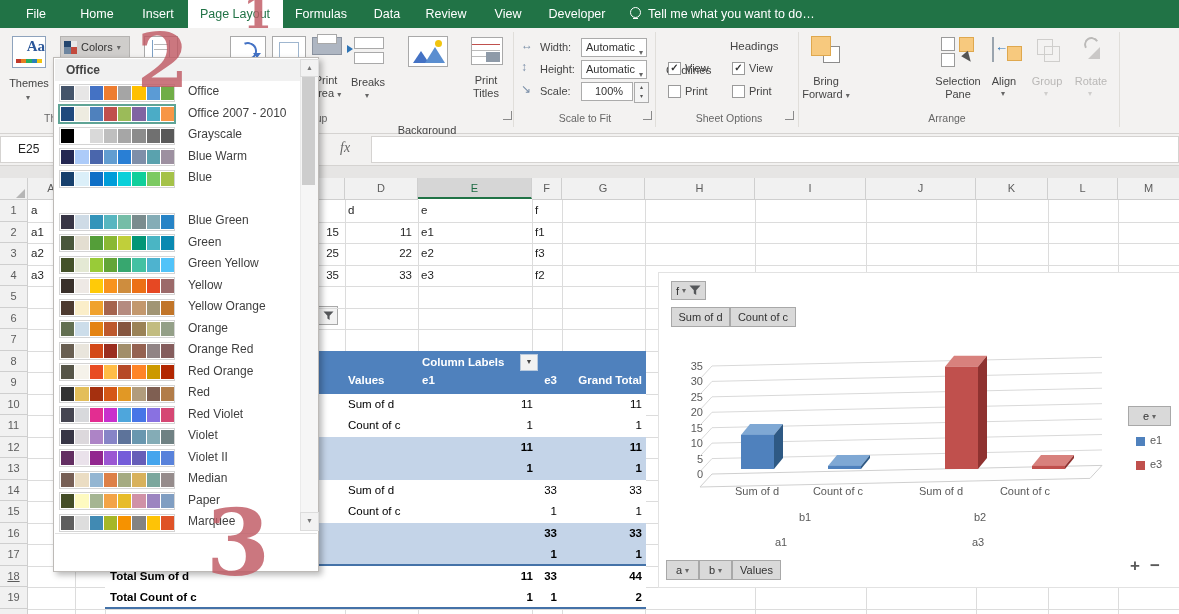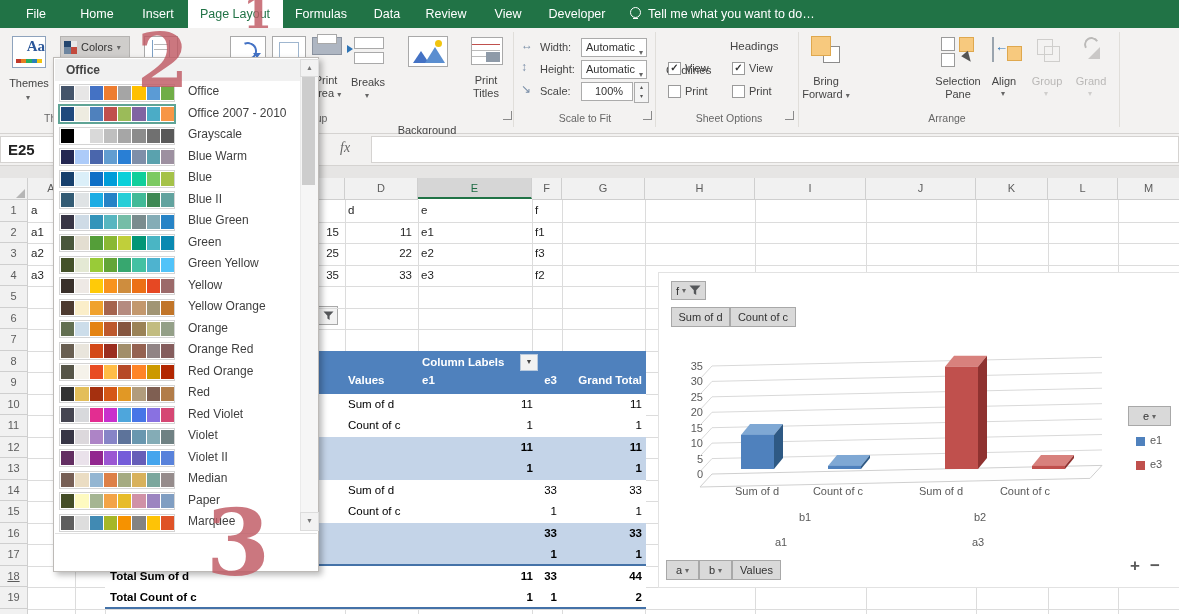--- a/index.html
+++ b/index.html
@@ -168,28 +168,28 @@
   </div>
   <div class="abs" style="left:1025px;top:33px;width:44px;height:95px;text-align:center;opacity:.55;">
     <span class="abs" style="left:12px;top:6px;width:14px;height:14px;border:1px solid #b3b1af;"></span>
     <span class="abs" style="left:19px;top:13px;width:14px;height:14px;border:1px solid #b3b1af;"></span>
     <div class="abs rlabel" style="left:0;top:42px;width:44px;color:#8a8886;"><span>Group</span></div>
     <span class="abs dd" style="left:19px;top:56px;color:#b3b1af;">▾</span>
   </div>
   <div class="abs" style="left:1068px;top:33px;width:46px;height:95px;text-align:center;opacity:.55;">
     <span class="abs" style="left:16px;top:4px;width:11px;height:11px;border:2px solid #8f8d8b;border-radius:50%;border-right-color:transparent;border-bottom-color:transparent;transform:rotate(15deg);"></span>
     <span class="abs" style="left:20px;top:14px;width:0;height:0;border-bottom:12px solid #a9a7a5;border-left:12px solid transparent;"></span>
-    <div class="abs rlabel" style="left:0;top:42px;width:46px;color:#8a8886;"><span>Grand</span></div>
+    <div class="abs rlabel" style="left:0;top:42px;width:46px;color:#8a8886;"><span>Rotate</span></div>
     <span class="abs dd" style="left:20px;top:56px;color:#b3b1af;">▾</span>
   </div>
   <span class="grp-label" style="left:912px;width:70px;text-align:center;">Arrange</span>
   <span class="grp-div" style="left:1119px;"></span>
 
   <div class="abs" style="left:0;top:134px;width:1179px;height:31px;background:#f2f1f0;border-bottom:1px solid #d5d3d1;"></div>
-  <div class="abs" style="left:0;top:136px;width:52px;height:25px;background:#fff;border:1px solid #d5d3d1;line-height:25px;padding-left:7px;font-size:15px;color:#222;font-weight:bold;">E25</div>
+  <div class="abs" style="left:0;top:136px;width:52px;height:25px;background:#fff;border:1px solid #d5d3d1;line-height:25px;padding-left:17px;font-size:12px;color:#222;">E25</div>
   <span class="abs" style="left:340px;top:140px;font-family:'Liberation Serif',serif;font-style:italic;font-size:14px;color:#666;">fx</span>
   <div class="abs" style="left:371px;top:136px;width:806px;height:25px;background:#fff;border:1px solid #d5d3d1;"></div>
   <div class="abs" style="left:0;top:166px;width:1179px;height:12px;background:#e6e5e4;"></div>
 
   <div class="cbtn" style="left:671px;top:281px;width:33px;height:17px;">
     <span>f</span>
     <span class="dd">▾</span>
     <svg width="12" height="11" viewBox="0 0 12 11">
         <path d="M0.5 0.5 H11.5 L7.2 5.2 V10 L4.8 8.4 V5.2 Z" fill="#55575a"></path>
       </svg>
@@ -283,33 +283,20 @@
           <span style="flex: 1 1 0%; margin: 1px 0px 1px 1px; background: rgb(23, 64, 109);"></span>
           <span style="flex: 1 1 0%; margin: 1px 0px 1px 1px; background: rgb(219, 239, 249);"></span>
           <span style="flex: 1 1 0%; margin: 1px 0px 1px 1px; background: rgb(15, 111, 198);"></span>
           <span style="flex: 1 1 0%; margin: 1px 0px 1px 1px; background: rgb(0, 157, 217);"></span>
           <span style="flex: 1 1 0%; margin: 1px 0px 1px 1px; background: rgb(11, 208, 217);"></span>
           <span style="flex: 1 1 0%; margin: 1px 0px 1px 1px; background: rgb(16, 207, 155);"></span>
           <span style="flex: 1 1 0%; margin: 1px 0px 1px 1px; background: rgb(124, 202, 98);"></span>
           <span style="flex: 1 1 0%; margin: 1px 0px 1px 1px; background: rgb(165, 194, 73);"></span>
         </div>
         <div style="position: absolute; left: 133px; top: 0px; height: 21.5px; line-height: 21.5px; font-size: 12px; color: rgb(63, 63, 63);">Blue</div>
-      </div>
-      <div style="position: absolute; left: 1px; top: 130.5px; width: 245px; height: 21.5px;">
-        <div style="position: absolute; left: 4px; top: 2.5px; width: 114px; height: 16px; background: rgb(255, 255, 255); display: flex; border: 1px solid rgb(212, 212, 212);">
-          <span style="flex: 1 1 0%; margin: 1px 0px 1px 1px; background: rgb(51, 91, 116);"></span>
-          <span style="flex: 1 1 0%; margin: 1px 0px 1px 1px; background: rgb(223, 227, 229);"></span>
-          <span style="flex: 1 1 0%; margin: 1px 0px 1px 1px; background: rgb(28, 173, 228);"></span>
-          <span style="flex: 1 1 0%; margin: 1px 0px 1px 1px; background: rgb(38, 131, 198);"></span>
-          <span style="flex: 1 1 0%; margin: 1px 0px 1px 1px; background: rgb(39, 206, 215);"></span>
-          <span style="flex: 1 1 0%; margin: 1px 0px 1px 1px; background: rgb(66, 186, 151);"></span>
-          <span style="flex: 1 1 0%; margin: 1px 0px 1px 1px; background: rgb(62, 136, 83);"></span>
-          <span style="flex: 1 1 0%; margin: 1px 0px 1px 1px; background: rgb(98, 163, 159);"></span>
-        </div>
-        <div style="position: absolute; left: 133px; top: 0px; height: 21.5px; line-height: 21.5px; font-size: 12px; color: rgb(63, 63, 63);">Blue II</div>
       </div>
       <div style="position: absolute; left: 1px; top: 152px; width: 245px; height: 21.5px;">
         <div style="position: absolute; left: 4px; top: 2.5px; width: 114px; height: 16px; background: rgb(255, 255, 255); display: flex; border: 1px solid rgb(212, 212, 212);">
           <span style="flex: 1 1 0%; margin: 1px 0px 1px 1px; background: rgb(55, 53, 69);"></span>
           <span style="flex: 1 1 0%; margin: 1px 0px 1px 1px; background: rgb(206, 219, 230);"></span>
           <span style="flex: 1 1 0%; margin: 1px 0px 1px 1px; background: rgb(52, 148, 186);"></span>
           <span style="flex: 1 1 0%; margin: 1px 0px 1px 1px; background: rgb(88, 182, 192);"></span>
           <span style="flex: 1 1 0%; margin: 1px 0px 1px 1px; background: rgb(117, 189, 167);"></span>
           <span style="flex: 1 1 0%; margin: 1px 0px 1px 1px; background: rgb(122, 140, 142);"></span>
           <span style="flex: 1 1 0%; margin: 1px 0px 1px 1px; background: rgb(132, 172, 182);"></span>

